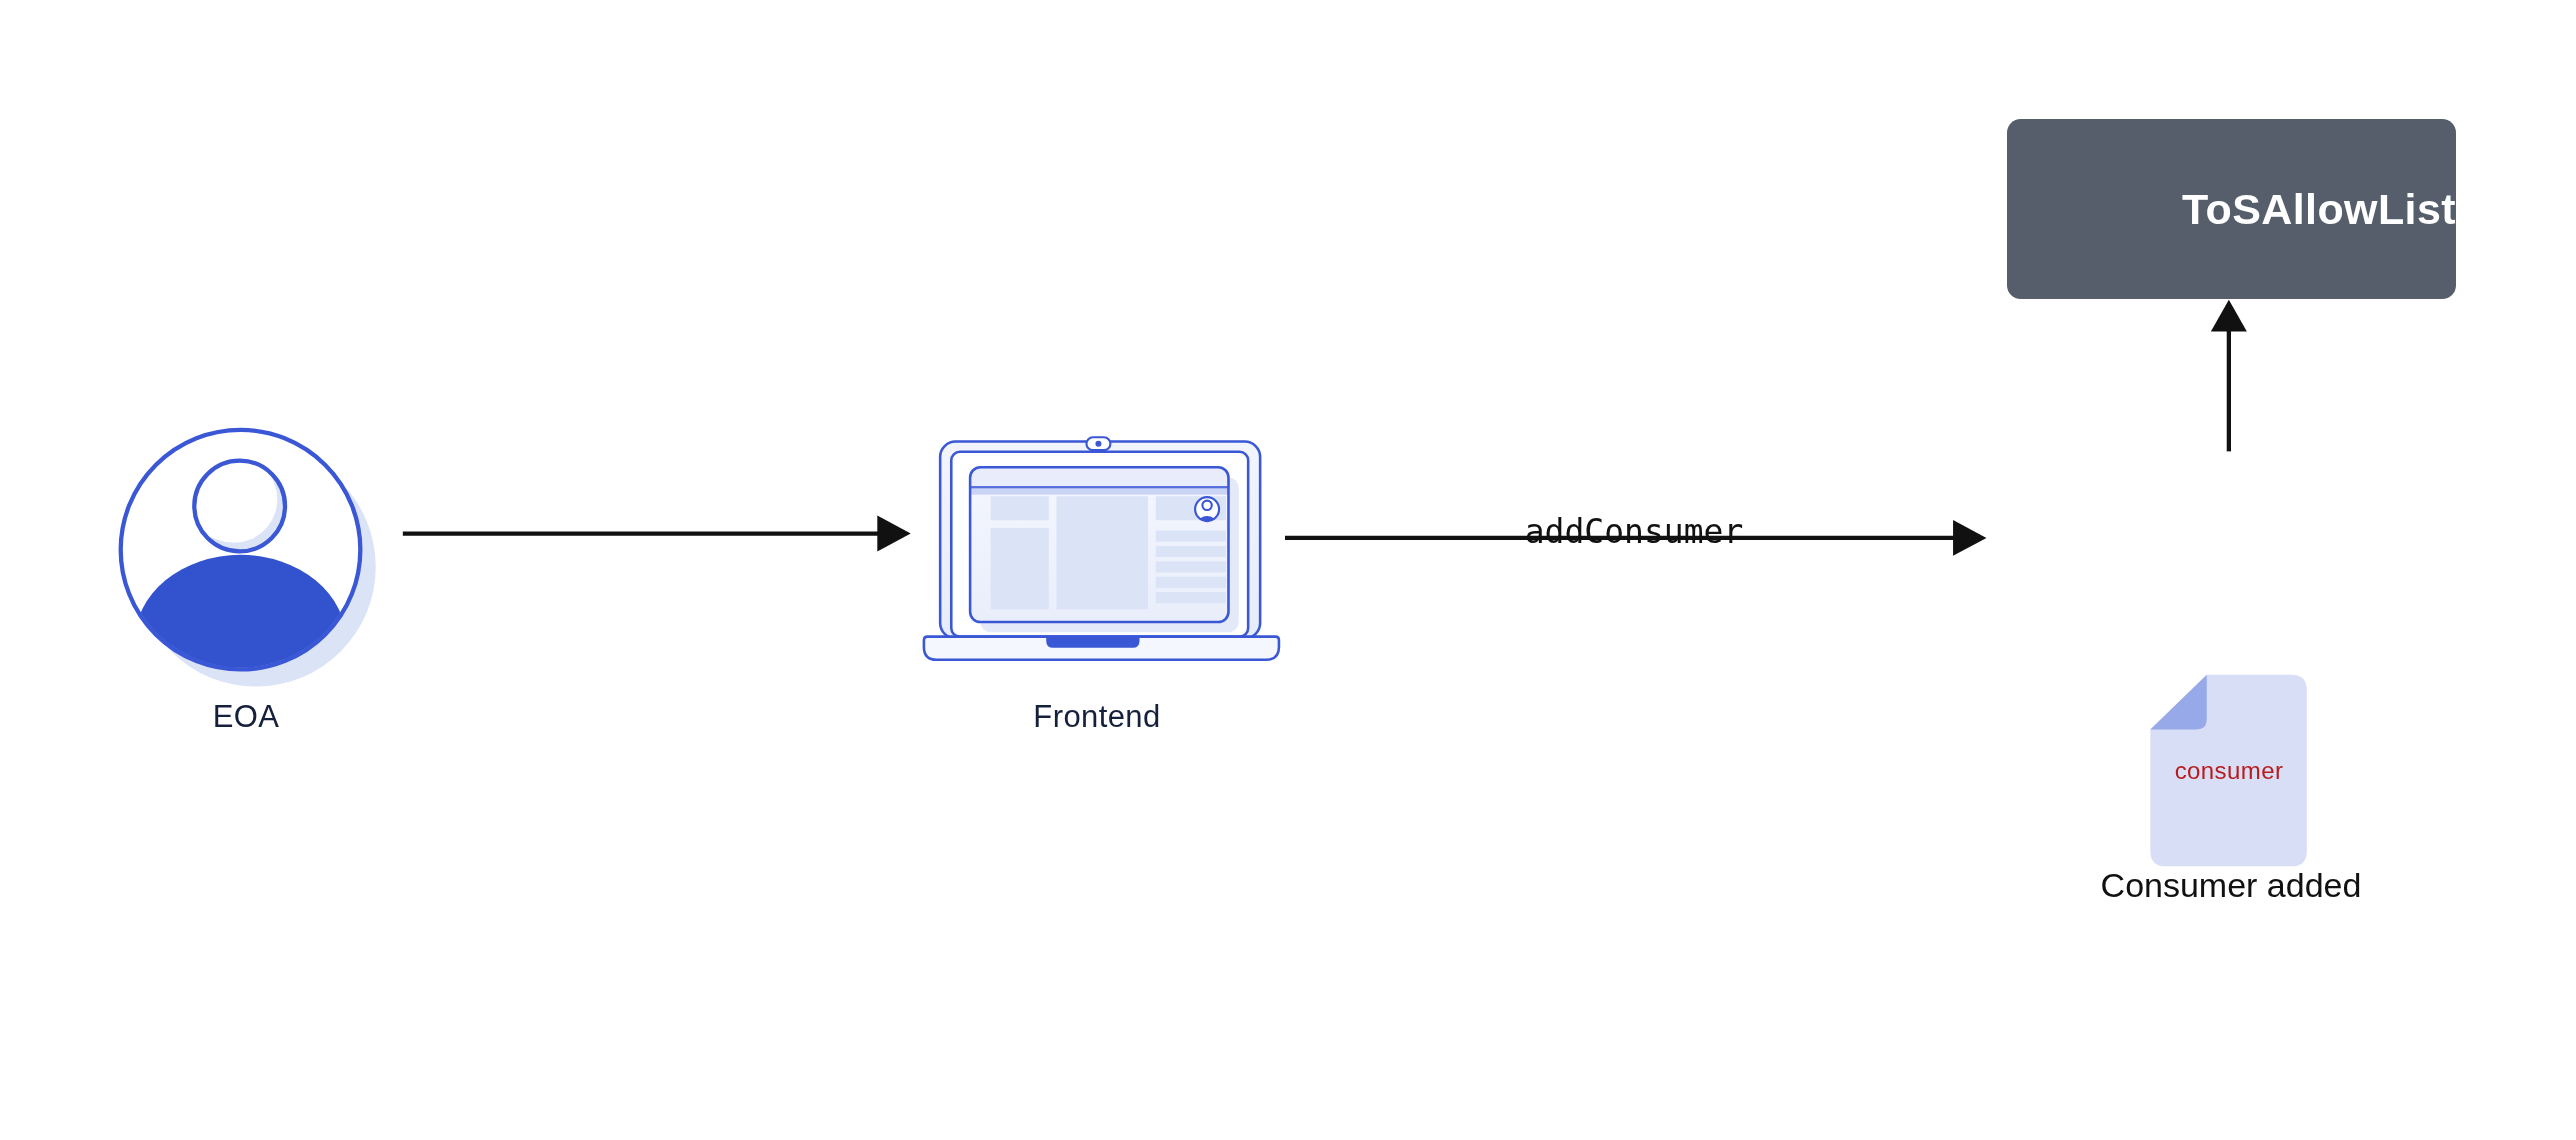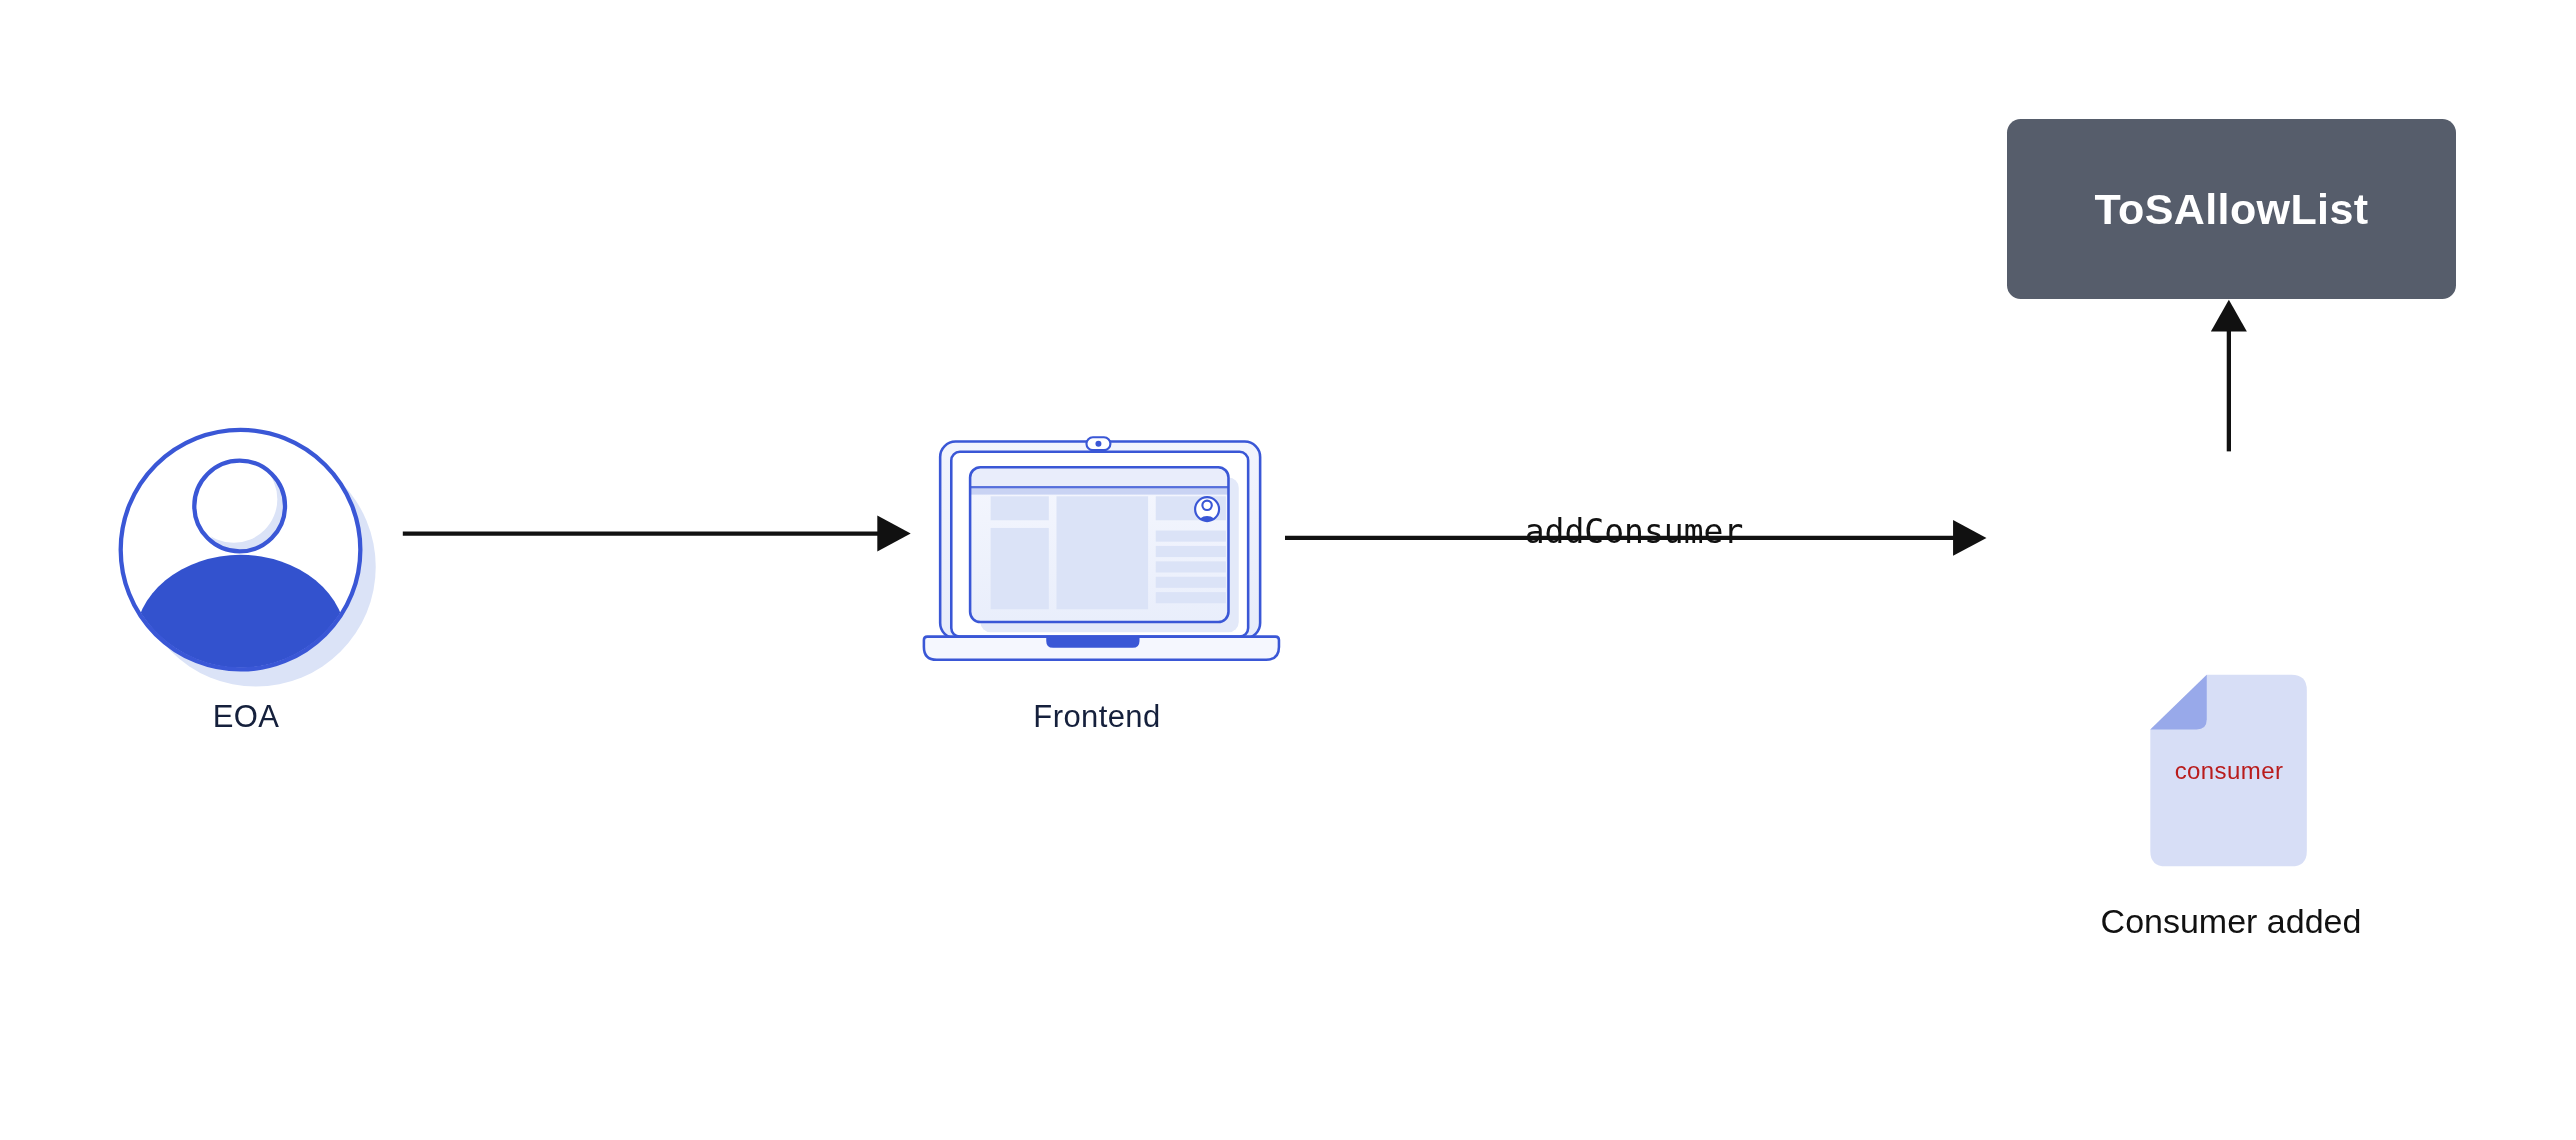--- a/index.html
+++ b/index.html
@@ -26,21 +26,21 @@
     letter-spacing:0.4px;
   }
   .code-label{
     position:absolute;width:360px;text-align:center;
     font-family:"DejaVu Sans Mono","Liberation Mono",monospace;
     font-size:33px;font-weight:500;color:var(--edge-black,#111);
   }
   .contract-box{
     position:absolute;left:2007px;width:449px;height:180px;
     background:var(--box-slate,#565d6b);border-radius:13.7px;
-    display:flex;align-items:center;justify-content:center;
+    display:flex;align-items:center;justify-content:flex-end;
   }
   .contract-box .box-label{
     color:var(--box-text,#fff);font-size:43px;font-weight:bold;letter-spacing:0.4px;
   }
   .caption-label{
     position:absolute;width:394px;text-align:center;
     font-size:34px;color:var(--edge-black,#111);
   }
   .doc-text{
     position:absolute;left:2150px;top:757px;width:158px;text-align:center;
@@ -151,16 +151,16 @@
 
   <div class="contract-box" style="top:119px;">
     <span class="box-label">ToSAllowList</span>
   </div>
 
   <svg class="abs" style="left:2150px;top:673px;" width="158" height="195" viewBox="0 0 184 228">
     <path d="M 66 2 H 165 Q 183 2 183 20 V 208 Q 183 226 165 226 H 18 Q 0 226 0 208 V 66 Z" fill="var(--paper-blue,#d7def6)"></path>
     <path d="M 66 2 L 0 66 H 54 Q 66 66 66 54 Z" fill="var(--flap-blue,#98a9ea)"></path>
   </svg>
   <div class="doc-text">consumer</div>
-  <div class="caption-label" style="left:2034px;top:902px;">Consumer added</div>
+  <div class="caption-label" style="left:2034px;top:866px;">Consumer added</div>
 
 </div>
 
 
 </body></html>

